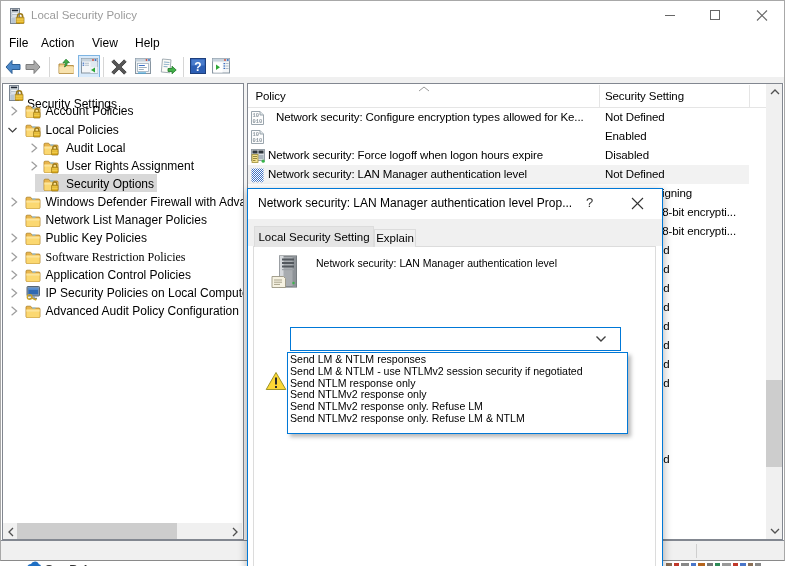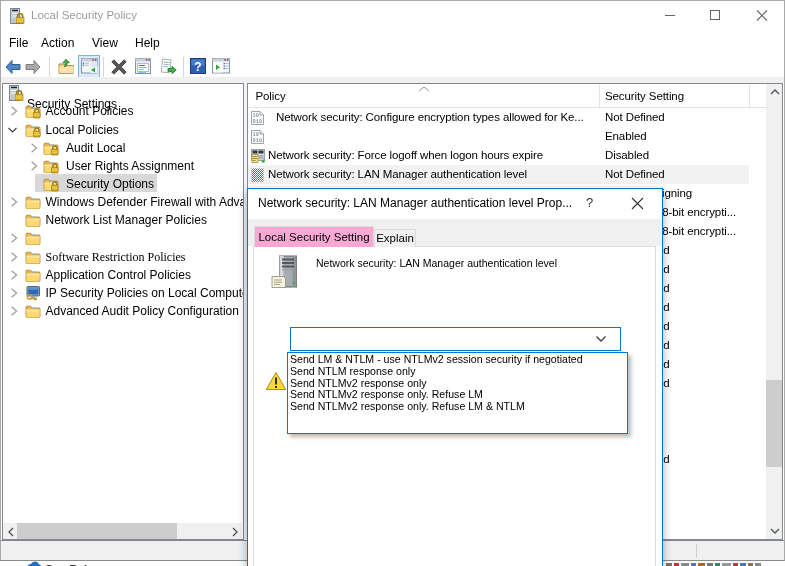--- a/index.html
+++ b/index.html
@@ -10,21 +10,21 @@
 .ttext { color:#9b9b9b; font-size:11.5px; }
 .menu span { position:absolute; top:36px; color:#000; }
 .sep { position:absolute; top:57px; width:1px; height:20px; background:#d6d6d6; }
 #statusbar { left:1px; top:540px; width:783px; height:20px; background:#f0f0f0; border-top:1px solid #828790; }
 #leftpane { left:2px; top:83px; width:242px; height:457px; background:#fff; border:1px solid #828790; overflow:hidden; }
 #rightpane { left:247px; top:83px; width:536px; height:457px; background:#fff; border:1px solid #828790; overflow:hidden; }
 .trow { position:absolute; height:18px; line-height:18px; white-space:nowrap; }
 .lrow { position:absolute; height:19px; line-height:19px; white-space:nowrap; font-size:11.5px; letter-spacing:-0.1px; }
 #dialog { left:247px; top:188px; width:416px; height:384px; background:#ffffff; border:1px solid #0078d7; box-shadow:0 3px 9px rgba(0,0,0,0.33); }
 .dlgband { position:absolute; left:0px; top:30px; width:414px; height:27px; background:#f0f0f0; }
-.tab1 { position:absolute; left:6px; top:37px; width:120px; height:21px; background:#f9a8d4; border:1px solid #dcdcdc; border-bottom:none; text-align:center; line-height:20px; font-size:11.5px; z-index:3; }
+.tab1 { position:absolute; left:6px; top:37px; width:120px; height:21px; background:#e5e5e5; border:1px solid #dcdcdc; border-bottom:none; text-align:center; line-height:20px; font-size:11.5px; z-index:3; }
 .tab2 { position:absolute; left:126px; top:40px; width:42px; height:18px; background:#f0f0f0; border:1px solid #dcdcdc; border-bottom:none; text-align:center; line-height:16px; font-size:11.5px; z-index:2; }
 .pageline { position:absolute; left:5px; top:57px; width:403px; height:1px; background:#dcdcdc; }
 #combo { position:absolute; left:42px; top:138px; width:331px; height:24px; background:#fff; border:1px solid #0078d7; }
 #droplist { position:absolute; left:39px; top:163px; width:341px; height:82px; background:#fff; border:1px solid #0078d7; box-shadow:3px 3px 4px rgba(0,0,0,0.28); font-size:10.6px; overflow:hidden; padding-top:1px; }
 #droplist div { height:11.75px; line-height:11.9px; padding-left:2px; white-space:nowrap; overflow:hidden; }
 </style>
 </head>
 <body>
 <div id="win" class="abs"></div>
 
@@ -250,20 +250,21 @@
 <div class="trow" style="left:42.5px; top:127.2px;">Network List Manager Policies</div>
 <svg class="abs" style="left:6px; top:149.39999999999998px;" width="10" height="10" viewBox="0 0 10 10">
 <polyline points="2.6,0.8 7.6,5 2.6,9.2" fill="none" stroke="#9c9c9c" stroke-width="1.2"></polyline>
     </svg>
 <svg class="abs" style="left:21.5px; top:146.39999999999998px;" width="16" height="16" viewBox="0 0 16 16">
 <path d="M1 4.2 C1 3.6 1.4 3.2 2 3.2 h3.6 l1.5 1.8 h6.9 c0.6 0 1 0.4 1 1 v7.5 c0 0.6 -0.4 1 -1 1 H2 c-0.6 0 -1 -0.4 -1 -1 Z" fill="#e9b54c" stroke="#ad8127" stroke-width="0.8"></path>
 <rect x="7.3" y="4.4" width="3.2" height="1.2" fill="#8ec3ea"></rect>
 <path d="M1.4 6.6 h13.2 v7 c0 0.5 -0.4 0.9 -0.9 0.9 H2.3 c-0.5 0 -0.9 -0.4 -0.9 -0.9 Z" fill="#fbd871"></path>
 <path d="M1.4 6.6 h13.2 v2 H1.4 Z" fill="#fce49a"></path>
 </svg>
+<div class="trow" style="left:42.5px; top:145.4px;">Public Key Policies</div>
 <svg class="abs" style="left:6px; top:167.55px;" width="10" height="10" viewBox="0 0 10 10">
 <polyline points="2.6,0.8 7.6,5 2.6,9.2" fill="none" stroke="#9c9c9c" stroke-width="1.2"></polyline>
     </svg>
 <svg class="abs" style="left:21.5px; top:164.55px;" width="16" height="16" viewBox="0 0 16 16">
 <path d="M1 4.2 C1 3.6 1.4 3.2 2 3.2 h3.6 l1.5 1.8 h6.9 c0.6 0 1 0.4 1 1 v7.5 c0 0.6 -0.4 1 -1 1 H2 c-0.6 0 -1 -0.4 -1 -1 Z" fill="#e9b54c" stroke="#ad8127" stroke-width="0.8"></path>
 <rect x="7.3" y="4.4" width="3.2" height="1.2" fill="#8ec3ea"></rect>
 <path d="M1.4 6.6 h13.2 v7 c0 0.5 -0.4 0.9 -0.9 0.9 H2.3 c-0.5 0 -0.9 -0.4 -0.9 -0.9 Z" fill="#fbd871"></path>
 <path d="M1.4 6.6 h13.2 v2 H1.4 Z" fill="#fce49a"></path>
 </svg>
 <div class="trow" style="left:42.5px; top:163.6px;font-family:Liberation Serif, serif;">Software Restriction Policies</div>
@@ -413,19 +414,20 @@
 <div id="combo"></div>
 <svg class="abs" style="left:347px; top:146px;" width="12" height="8" viewBox="0 0 12 8">
 <polyline points="1.5,1.5 6,6 10.5,1.5" fill="none" stroke="#404040" stroke-width="1.4"></polyline>
     </svg>
 <svg class="abs" style="left:17px; top:182px;" width="22" height="20" viewBox="0 0 22 20">
 <path d="M11 1.5 L20.8 18.5 H1.2 Z" fill="#fdd835" stroke="#9e9427" stroke-width="1"></path>
 <rect x="10" y="6.5" width="2" height="7" fill="#2b2b2b"></rect>
 <rect x="10" y="15" width="2" height="2" fill="#2b2b2b"></rect>
 </svg>
 <div id="droplist">
+      <div>Send LM &amp; NTLM responses</div>
 <div>Send LM &amp; NTLM - use NTLMv2 session security if negotiated</div>
 <div>Send NTLM response only</div>
 <div>Send NTLMv2 response only</div>
 <div>Send NTLMv2 response only. Refuse LM</div>
 <div>Send NTLMv2 response only. Refuse LM &amp; NTLM</div>
     </div>
 </div>
 
 </body></html>

